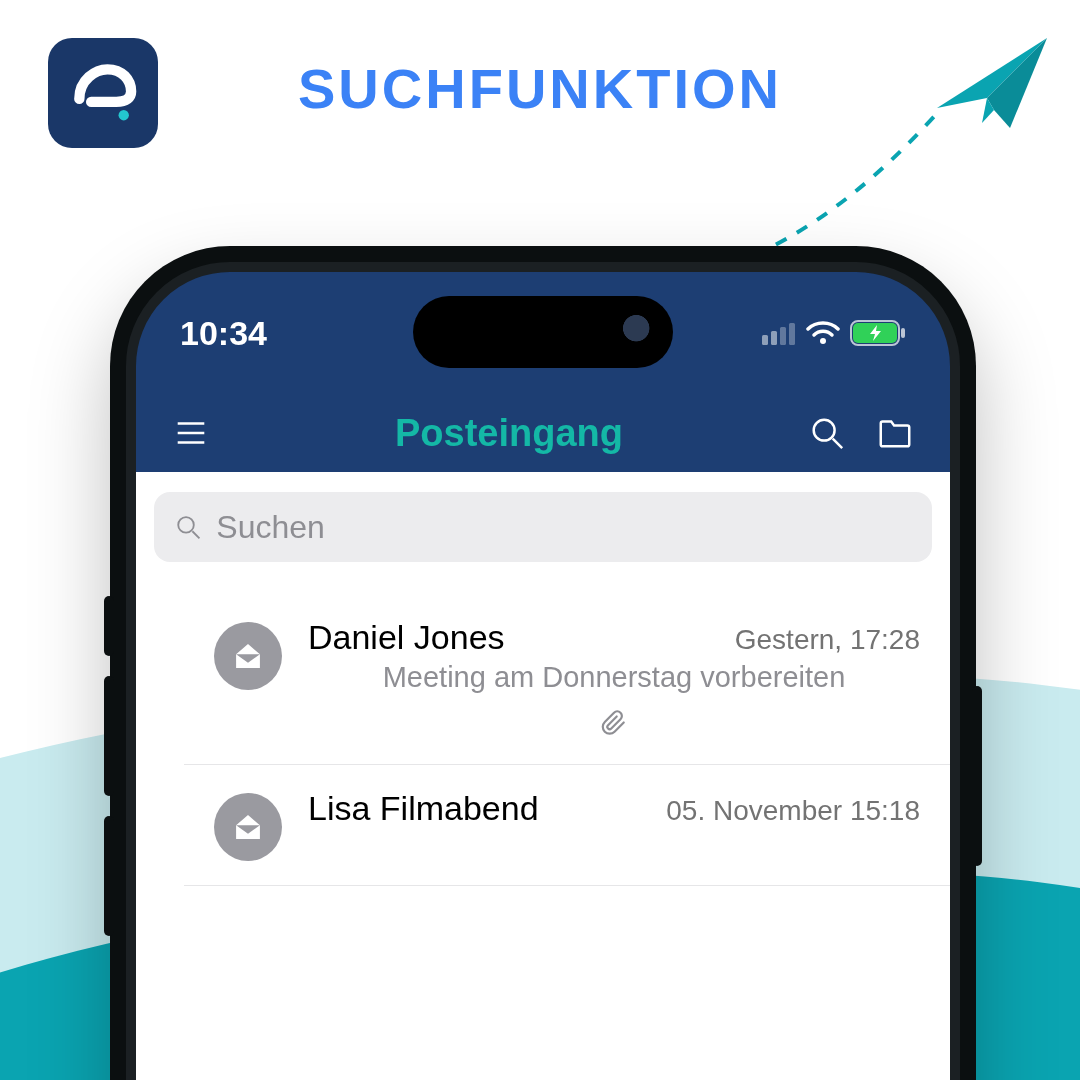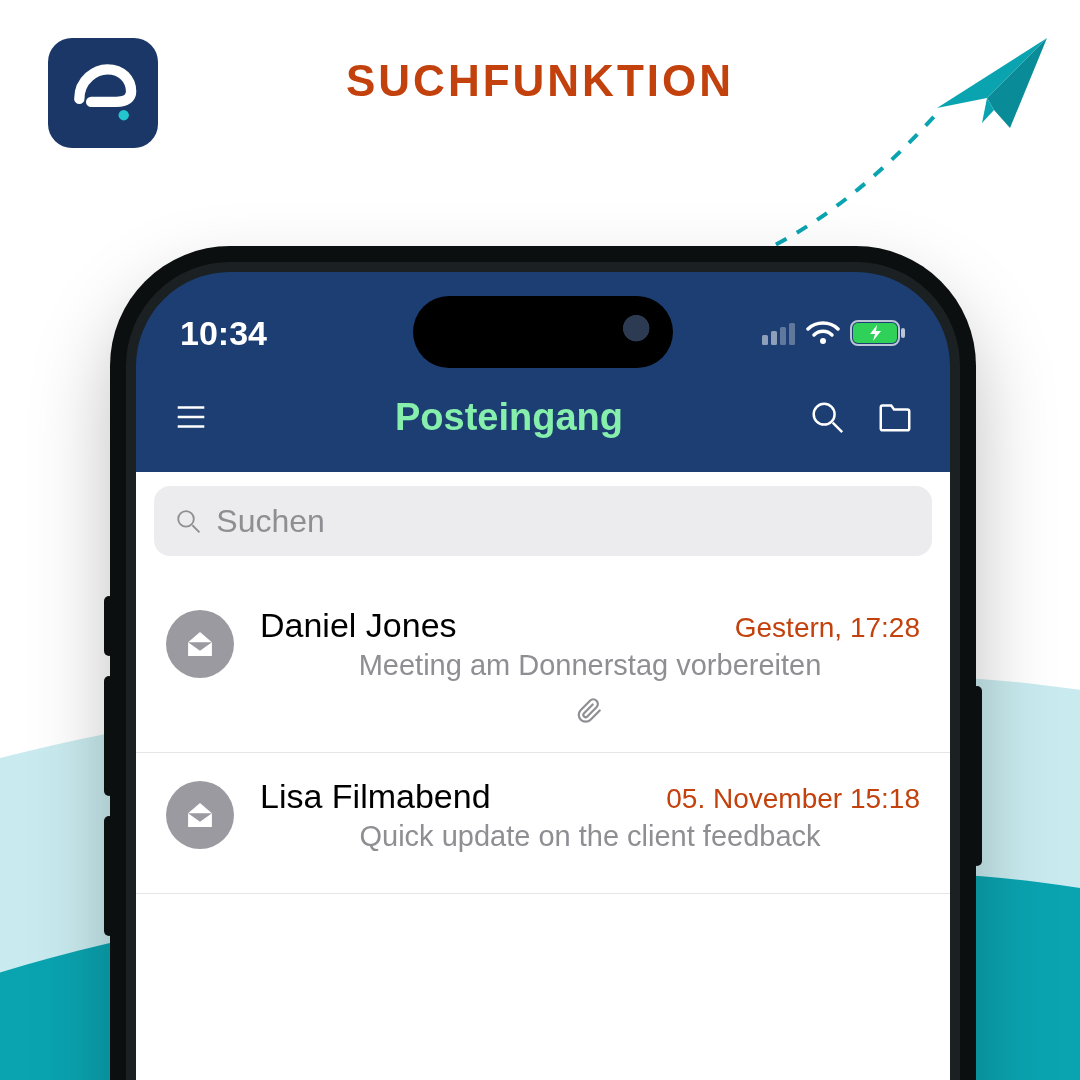--- a/index.html
+++ b/index.html
@@ -48,24 +48,24 @@
   }
   .app-logo svg { width: 74px; height: 74px; }
 
   
   .heading {
     position: absolute;
     top: 56px;
     left: 0;
     right: 0;
     text-align: center;
-    font-size: 44px;
+    font-size: 56px;
     font-weight: 800;
     letter-spacing: 3px;
-    color: #c2410c;
+    color: #3b82f6;
   }
 
   
   .plane-wrap {
     position: absolute;
     top: 28px;
     right: 28px;
     width: 120px;
     height: 120px;
   }
@@ -140,28 +140,28 @@
     font-size: 34px;
     font-weight: 600;
     text-align: center;
   }
   .status-right { display: flex; align-items: center; gap: 10px; }
   .status-right svg { display: block; }
 
   
   .navbar {
     position: absolute;
-    top: 100px;
+    top: 116px;
     left: 0; right: 0;
     height: 90px;
     display: flex;
     align-items: center;
     justify-content: space-between;
     padding: 0 34px;
-    color: #86efac;
+    color: #14b8a6;
   }
   .navbar .title {
     flex: 1;
     text-align: center;
     font-size: 38px;
     font-weight: 700;
   }
   .nav-icons-right { display: flex; gap: 26px; align-items: center; }
   .icon-btn { width: 42px; height: 42px; display: flex; align-items: center; justify-content: center; cursor: pointer; }
   .icon-btn svg { width: 38px; height: 38px; stroke: #fff; fill: none; stroke-width: 2.6; }
@@ -169,40 +169,40 @@
   
   .screen-body {
     position: absolute;
     top: 200px;
     left: 0; right: 0; bottom: 0;
     background: #fff;
   }
 
   
   .search-field {
-    margin: 14px 18px;
+    margin: 20px 18px;
     background: #ececee;
     border-radius: 16px;
     height: 70px;
     display: flex;
     align-items: center;
     gap: 14px;
     padding: 0 20px;
     color: #8e8e93;
     font-size: 32px;
   }
   .search-field svg { width: 30px; height: 30px; stroke: #8e8e93; fill: none; stroke-width: 2.6; }
   .search-field input {
     border: none; outline: none; background: transparent;
     font-size: 32px; color: #333; width: 100%;
   }
   .search-field input::placeholder { color: #8e8e93; }
 
   
-  .mail-list { padding-top: 12px; }
+  .mail-list { padding-top: 12px; margin-left: 48px; }
   .mail-row {
     display: flex;
     align-items: flex-start;
     gap: 26px;
     padding: 24px 30px 24px 30px;
     border-bottom: 1px solid #e6e6e8;
     cursor: pointer;
   }
   .avatar {
     width: 68px; height: 68px;
@@ -225,21 +225,21 @@
   .sender {
     font-size: 34px;
     font-weight: 500;
     color: #000;
     white-space: nowrap;
     overflow: hidden;
     text-overflow: ellipsis;
   }
   .time {
     font-size: 28px;
-    color: #c2410c;
+    color: #737373;
     white-space: nowrap;
   }
   .mail-bottom {
     display: flex;
     justify-content: space-between;
     align-items: center;
     gap: 16px;
     margin-top: 4px;
     flex-direction: column;
   }
@@ -381,24 +381,20 @@
           <div class="avatar">
             <svg viewBox="0 0 40 40">
               <path d="M6 18 L20 6 L34 18 L34 34 L6 34 Z M6 18 L20 28 L34 18"></path>
             </svg>
           </div>
           <div class="mail-main">
             <div class="mail-top">
               <span class="sender">Lisa Filmabend</span>
               <span class="time">05. November 15:18</span>
             </div>
-            <div class="mail-bottom">
-              <span class="subject">Quick update on the client feedback</span>
-              <span class="indicator"></span>
-            </div>
           </div>
         </div>
 
 
       </div>
     </div>
 
   </div>
 </div>
 

